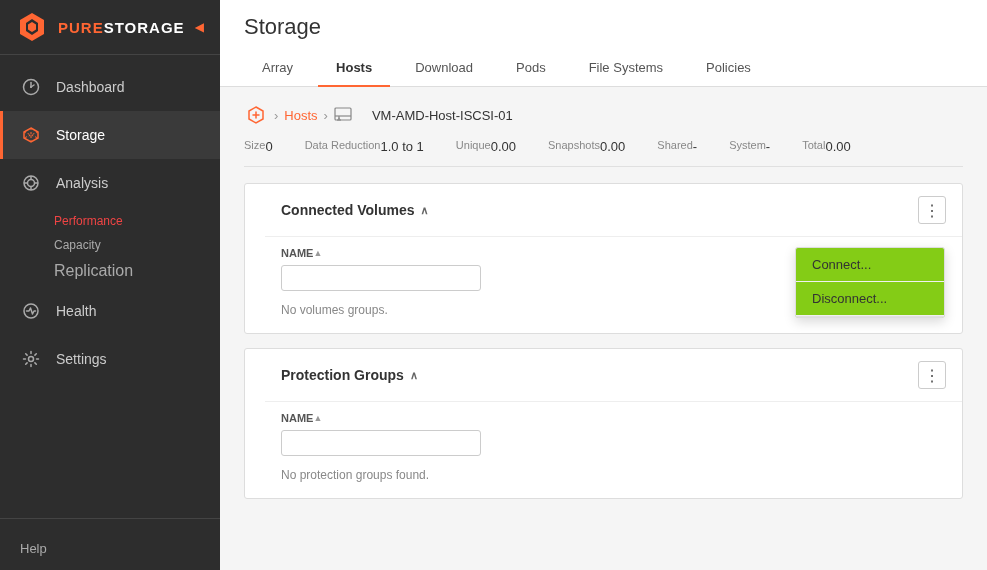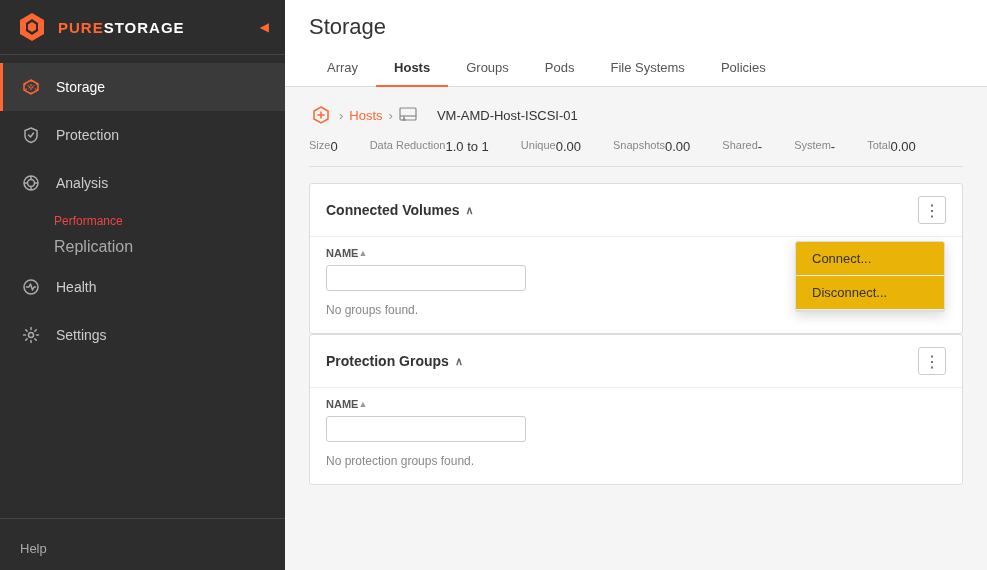--- a/index.html
+++ b/index.html
@@ -1,20 +1,20 @@
 <!DOCTYPE html>
 <html><head>
   <meta charset="utf-8">
   <style>
     * { box-sizing: border-box; margin: 0; padding: 0; }
     body { font-family: -apple-system, BlinkMacSystemFont, 'Segoe UI', Arial, sans-serif; font-size: 13px; background: #f0f0f0; display: flex; height: 570px; width: 987px; overflow: hidden; }
 
     
     .sidebar {
-      width: 285px;
+      width: 220px;
       background: #2d2d2d;
       display: flex;
       flex-direction: column;
       flex-shrink: 0;
     }
     .sidebar-logo {
       display: flex;
       align-items: center;
       padding: 14px 16px;
       background: #2d2d2d;
@@ -91,21 +91,21 @@
     }
     .page-title {
       font-size: 22px;
       font-weight: 400;
       color: #333;
       margin-bottom: 12px;
     }
 
     .tabs {
       display: flex;
-      gap: 0;
+      gap: 7px;
     }
     .tab {
       padding: 8px 18px 10px;
       font-size: 13px;
       color: #555;
       cursor: pointer;
       border-bottom: 2px solid transparent;
       margin-bottom: -1px;
     }
     .tab.active {
@@ -154,21 +154,23 @@
     }
     .stat-item { display: flex; }
     .stat-label { font-size: 11px; color: #888; margin-bottom: 2px; }
     .stat-value { font-size: 13px; color: #333; font-weight: 500; }
 
     
     .section {
       background: #fff;
       border: 1px solid #ddd;
       border-radius: 3px;
+      margin-bottom: 14px;
       position: relative;
+      padding-left: 20px;
     }
     .section-header {
       display: flex;
       align-items: center;
       justify-content: space-between;
       padding: 12px 16px;
       border-bottom: 1px solid #eee;
     }
     .section-title {
       font-size: 14px;
@@ -217,23 +219,23 @@
     }
     .empty-msg {
       font-size: 12px;
       color: #888;
       padding: 4px 0;
     }
 
     
     .dropdown-menu {
       position: absolute;
-      top: 44px;
+      top: 50px;
       right: 0;
-      background: #eab308;
+      background: #84cc16;
       border: 1px solid #ddd;
       border-radius: 3px;
       box-shadow: 0 4px 12px rgba(0,0,0,0.15);
       z-index: 100;
       min-width: 150px;
     }
     .dropdown-item {
       padding: 9px 16px;
       font-size: 13px;
       color: #333;
@@ -256,61 +258,66 @@
       </svg>
     </div>
     <span class="logo-text">
       <span>PURE</span>STORAGE
     </span>
     <span class="sidebar-chevron">◀</span>
   </div>
 
   <nav class="sidebar-nav">
 
+    <div class="nav-item">
+      <span class="nav-icon">
+        <svg width="18" height="18" viewBox="0 0 18 18" fill="none">
+          <circle cx="9" cy="9" r="7.5" stroke="#aaa" stroke-width="1.5"></circle>
+          <path d="M9 9 L9 4.5" stroke="#aaa" stroke-width="1.5" stroke-linecap="round"></path>
+          <path d="M9 9 L12 7" stroke="#aaa" stroke-width="1.5" stroke-linecap="round"></path>
+          <circle cx="9" cy="9" r="1" fill="#aaa"></circle>
+        </svg>
+      </span>
+      <span class="nav-label">Dashboard</span>
+    </div>
 
     <div class="nav-item active">
       <span class="nav-icon">
         <svg width="18" height="18" viewBox="0 0 18 18" fill="none">
           <polygon points="9,2 16,6 16,12 9,16 2,12 2,6" stroke="#ff6633" stroke-width="1.5" fill="none"></polygon>
           <path d="M9,2 L9,16" stroke="#ff6633" stroke-width="1" stroke-dasharray="2,2"></path>
           <path d="M2,6 L16,12" stroke="#ff6633" stroke-width="1" stroke-dasharray="2,2"></path>
           <path d="M16,6 L2,12" stroke="#ff6633" stroke-width="1" stroke-dasharray="2,2"></path>
         </svg>
       </span>
       <span class="nav-label">Storage</span>
     </div>
 
-    <div class="nav-item">
-      <span class="nav-icon">
-        <svg width="18" height="18" viewBox="0 0 18 18" fill="none">
-          <path d="M9 2 L15 4.5 L15 10 C15 13 12 15.5 9 16.5 C6 15.5 3 13 3 10 L3 4.5 Z" stroke="#aaa" stroke-width="1.5" fill="none"></path>
-          <path d="M6.5 9 L8.5 11 L11.5 7" stroke="#aaa" stroke-width="1.5" stroke-linecap="round" stroke-linejoin="round"></path>
-        </svg>
-      </span>
-      <span class="nav-label">Protection</span>
-    </div>
 
     <div class="nav-item">
       <span class="nav-icon">
         <svg width="18" height="18" viewBox="0 0 18 18" fill="none">
           <circle cx="9" cy="9" r="7" stroke="#aaa" stroke-width="1.5"></circle>
           <circle cx="9" cy="9" r="3.5" stroke="#aaa" stroke-width="1.5"></circle>
           <line x1="9" y1="2" x2="9" y2="5.5" stroke="#aaa" stroke-width="1.5"></line>
           <line x1="9" y1="12.5" x2="9" y2="16" stroke="#aaa" stroke-width="1.5"></line>
           <line x1="2" y1="9" x2="5.5" y2="9" stroke="#aaa" stroke-width="1.5"></line>
           <line x1="12.5" y1="9" x2="16" y2="9" stroke="#aaa" stroke-width="1.5"></line>
         </svg>
       </span>
       <span class="nav-label">Analysis</span>
     </div>
     <div style="padding: 2px 20px 2px 54px;">
       <div class="nav-item" style="padding: 5px 0; border-left: none;">
         <span class="nav-label" style="font-size:12px; color:#ef4444;">Performance</span>
       </div>
       <div class="nav-item" style="padding: 5px 0; border-left: none;">
+        <span class="nav-label" style="font-size:12px; color:#aaa;">Capacity</span>
+      </div>
+      <div class="nav-item" style="padding: 5px 0; border-left: none;">
         <span class="nav-label" style="font-size:16px; color:#aaa;">Replication</span>
       </div>
     </div>
 
     <div class="nav-item">
       <span class="nav-icon">
         <svg width="18" height="18" viewBox="0 0 18 18" fill="none">
           <circle cx="9" cy="9" r="7" stroke="#aaa" stroke-width="1.5"></circle>
           <path d="M4.5 9 L7 9 L8.5 6 L10.5 12 L12 9 L13.5 9" stroke="#aaa" stroke-width="1.5" stroke-linecap="round" stroke-linejoin="round"></path>
         </svg>
@@ -332,21 +339,21 @@
   <div class="sidebar-divider"></div>
   <div class="sidebar-help">Help</div>
 </aside>
 
 <main class="main">
   <div class="main-header">
     <h1 class="page-title">Storage</h1>
     <div class="tabs">
       <div class="tab">Array</div>
       <div class="tab active">Hosts</div>
-      <div class="tab">Groups</div>
+      <div class="tab">Download</div>
       <div class="tab">Pods</div>
       <div class="tab">File Systems</div>
       <div class="tab">Policies</div>
     </div>
   </div>
 
   <div class="content-area">
 
     <div class="breadcrumb">
       <span class="breadcrumb-icon">
@@ -418,21 +425,21 @@
             <div class="dropdown-divider"></div>
           </div>
         </div>
       </div>
       <div class="section-body">
         <div class="col-header">
           <span>Name</span>
           <span class="sort-arrow">▲</span>
         </div>
         <input class="search-input" type="text" style="">
-        <div class="empty-msg">No groups found.</div>
+        <div class="empty-msg">No volumes groups.</div>
       </div>
     </div>
 
     <div class="section">
       <div class="section-header">
         <div class="section-title">
           <span>Protection Groups</span>
           <span class="section-chevron">∧</span>
         </div>
         <div class="section-menu-btn">

